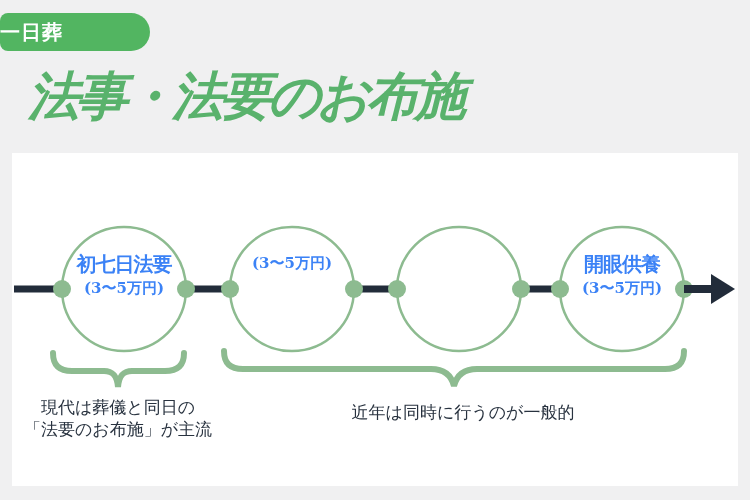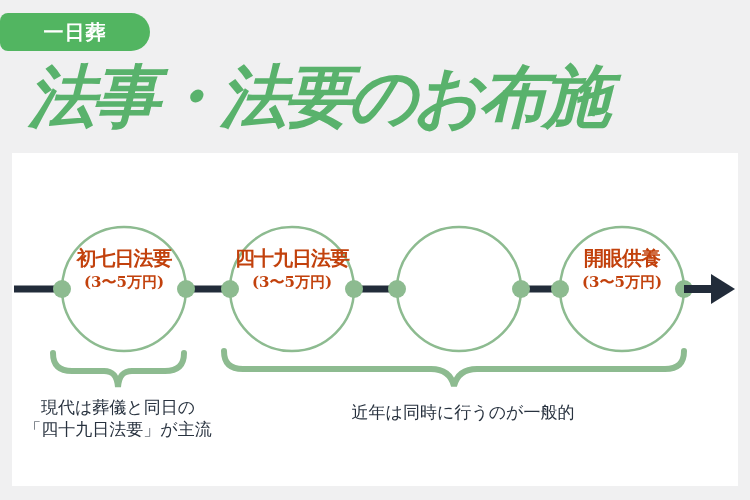--- a/index.html
+++ b/index.html
@@ -9,58 +9,58 @@
     background: #f0f0f1;
     overflow: hidden;
     font-family: "DejaVu Sans", "Liberation Sans", sans-serif;
   }
   .badge {
     position: absolute;
     left: 0; top: 13px;
     width: 150px; height: 38px;
     background: #52b561;
     border-radius: 8px 19px 19px 8px;
-    display: flex; align-items: center; justify-content: center;
+    display: flex; align-items: center; justify-content: flex-start;
   }
   .badge-label {
     color: #ffffff;
     font-size: 20px;
     font-weight: bold;
     letter-spacing: 1px;
   }
   .page-title {
     position: absolute;
     left: 28px; top: 46px;
     width: 700px;
     font-family: "DejaVu Serif", "Liberation Serif", serif;
     font-style: italic;
     font-weight: bold;
-    font-size: 68px;
+    font-size: 52px;
     line-height: 100px;
     letter-spacing: -4px;
     color: #59b26c;
     white-space: nowrap;
   }
   .card {
     position: absolute;
     left: 12px; top: 153px;
     width: 726px; height: 333px;
     background: #ffffff;
   }
   .diagram-svg {
     position: absolute;
     left: 0; top: 0;
     width: 726px; height: 333px;
   }
   .step-label {
     position: absolute;
-    top: 93px;
+    top: 99px;
     width: 136px;
     text-align: center;
-    color: #c2410c;
+    color: #3b82f6;
     font-family: "DejaVu Serif", "Liberation Serif", serif;
   }
   .step-name {
     font-size: 20px;
     font-weight: bold;
     line-height: 25px;
     letter-spacing: -1px;
     white-space: nowrap;
   }
   .step-fee {
@@ -117,27 +117,26 @@
 
     <path d="M 212 198 C 212 210, 218 216, 231 216 L 419 216 C 431 216, 439 221, 442 233
              C 445 221, 453 216, 465 216 L 653 216 C 666 216, 672 210, 672 198" fill="none" stroke="#8dbb90" stroke-width="6" stroke-linecap="round"></path>
   </svg>
 
   <div class="step-label" style="left:44px">
     <div class="step-name">初七日法要</div>
     <div class="step-fee">(3〜5万円)</div>
   </div>
   <div class="step-label" style="left:212px">
-    <div class="step-name">四十九日法要</div>
     <div class="step-fee">(3〜5万円)</div>
   </div>
   <div class="step-label" style="left:542px">
     <div class="step-name">開眼供養</div>
     <div class="step-fee">(3〜5万円)</div>
   </div>
 
   <div class="note note-left">
     <div>現代は葬儀と同日の</div>
-    <div>「四十九日法要」が主流</div>
+    <div>「法要のお布施」が主流</div>
   </div>
   <div class="note note-right">近年は同時に行うのが一般的</div>
 
 </div>
 
 </body></html>

